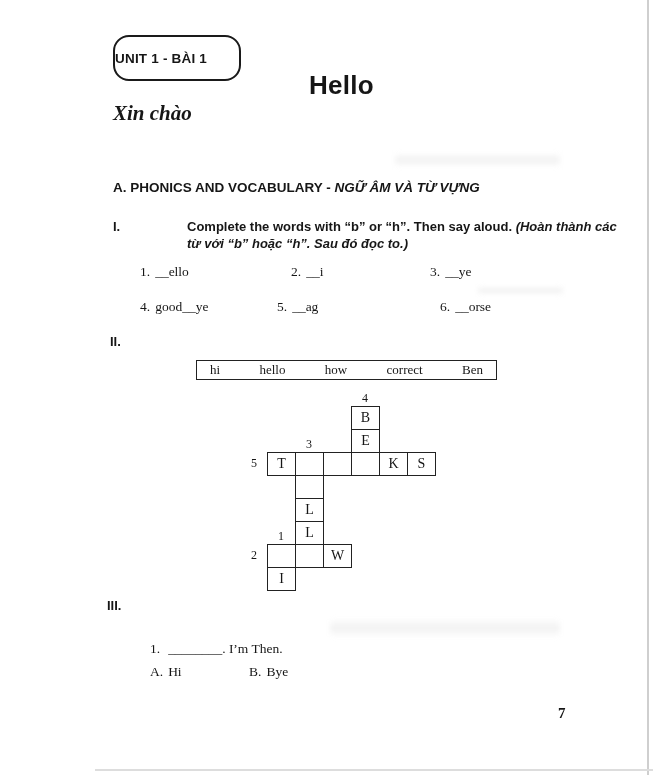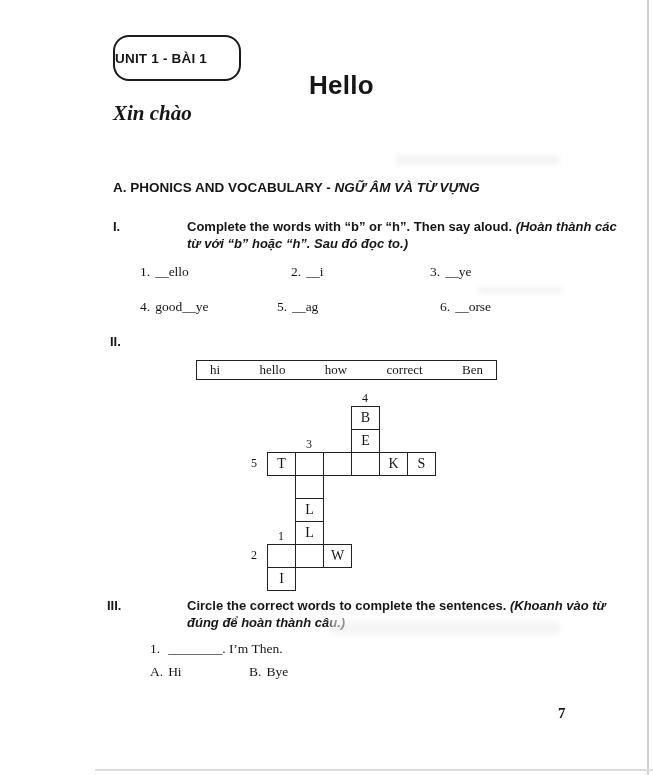--- a/index.html
+++ b/index.html
@@ -122,24 +122,20 @@
       <div class="puz-cell" style="left: 56px; top: 138px;">W</div>
       <div class="puz-cell" style="left: 0px; top: 161px;">I</div>
       <div class="puz-label" style="left: 84px; top: -15px; width: 28px; text-align: center;">4</div>
       <div class="puz-label" style="left: 28px; top: 31px; width: 28px; text-align: center;">3</div>
       <div class="puz-label" style="left: -16px; top: 46px; height: 23px; line-height: 23px;">5</div>
       <div class="puz-label" style="left: 0px; top: 123px; width: 28px; text-align: center;">1</div>
       <div class="puz-label" style="left: -16px; top: 138px; height: 23px; line-height: 23px;">2</div>
     </div>
 
   <div class="abs ex-num" style="left:107px; top:598px;">III.</div>
-  <div class="abs ex-text" style="left:140px; top:598px; width:442px;">
-    <span>Circle the correct words to complete the sentences.</span>
-    <span class="vi">(Khoanh vào từ đúng để hoàn thành câu.)</span>
-  </div>
 
   <div class="abs serif-item question-line" style="left:150px; top:641px;">
     <span class="num">1.</span>
       <span>________</span>
       <span>. I’m Then.</span>
   </div>
   <div class="abs serif-item option" style="left:150px; top:664px;">
     <span class="lbl">A.</span><span>Hi</span>
   </div>
   <div class="abs serif-item option" style="left:249px; top:664px;">

